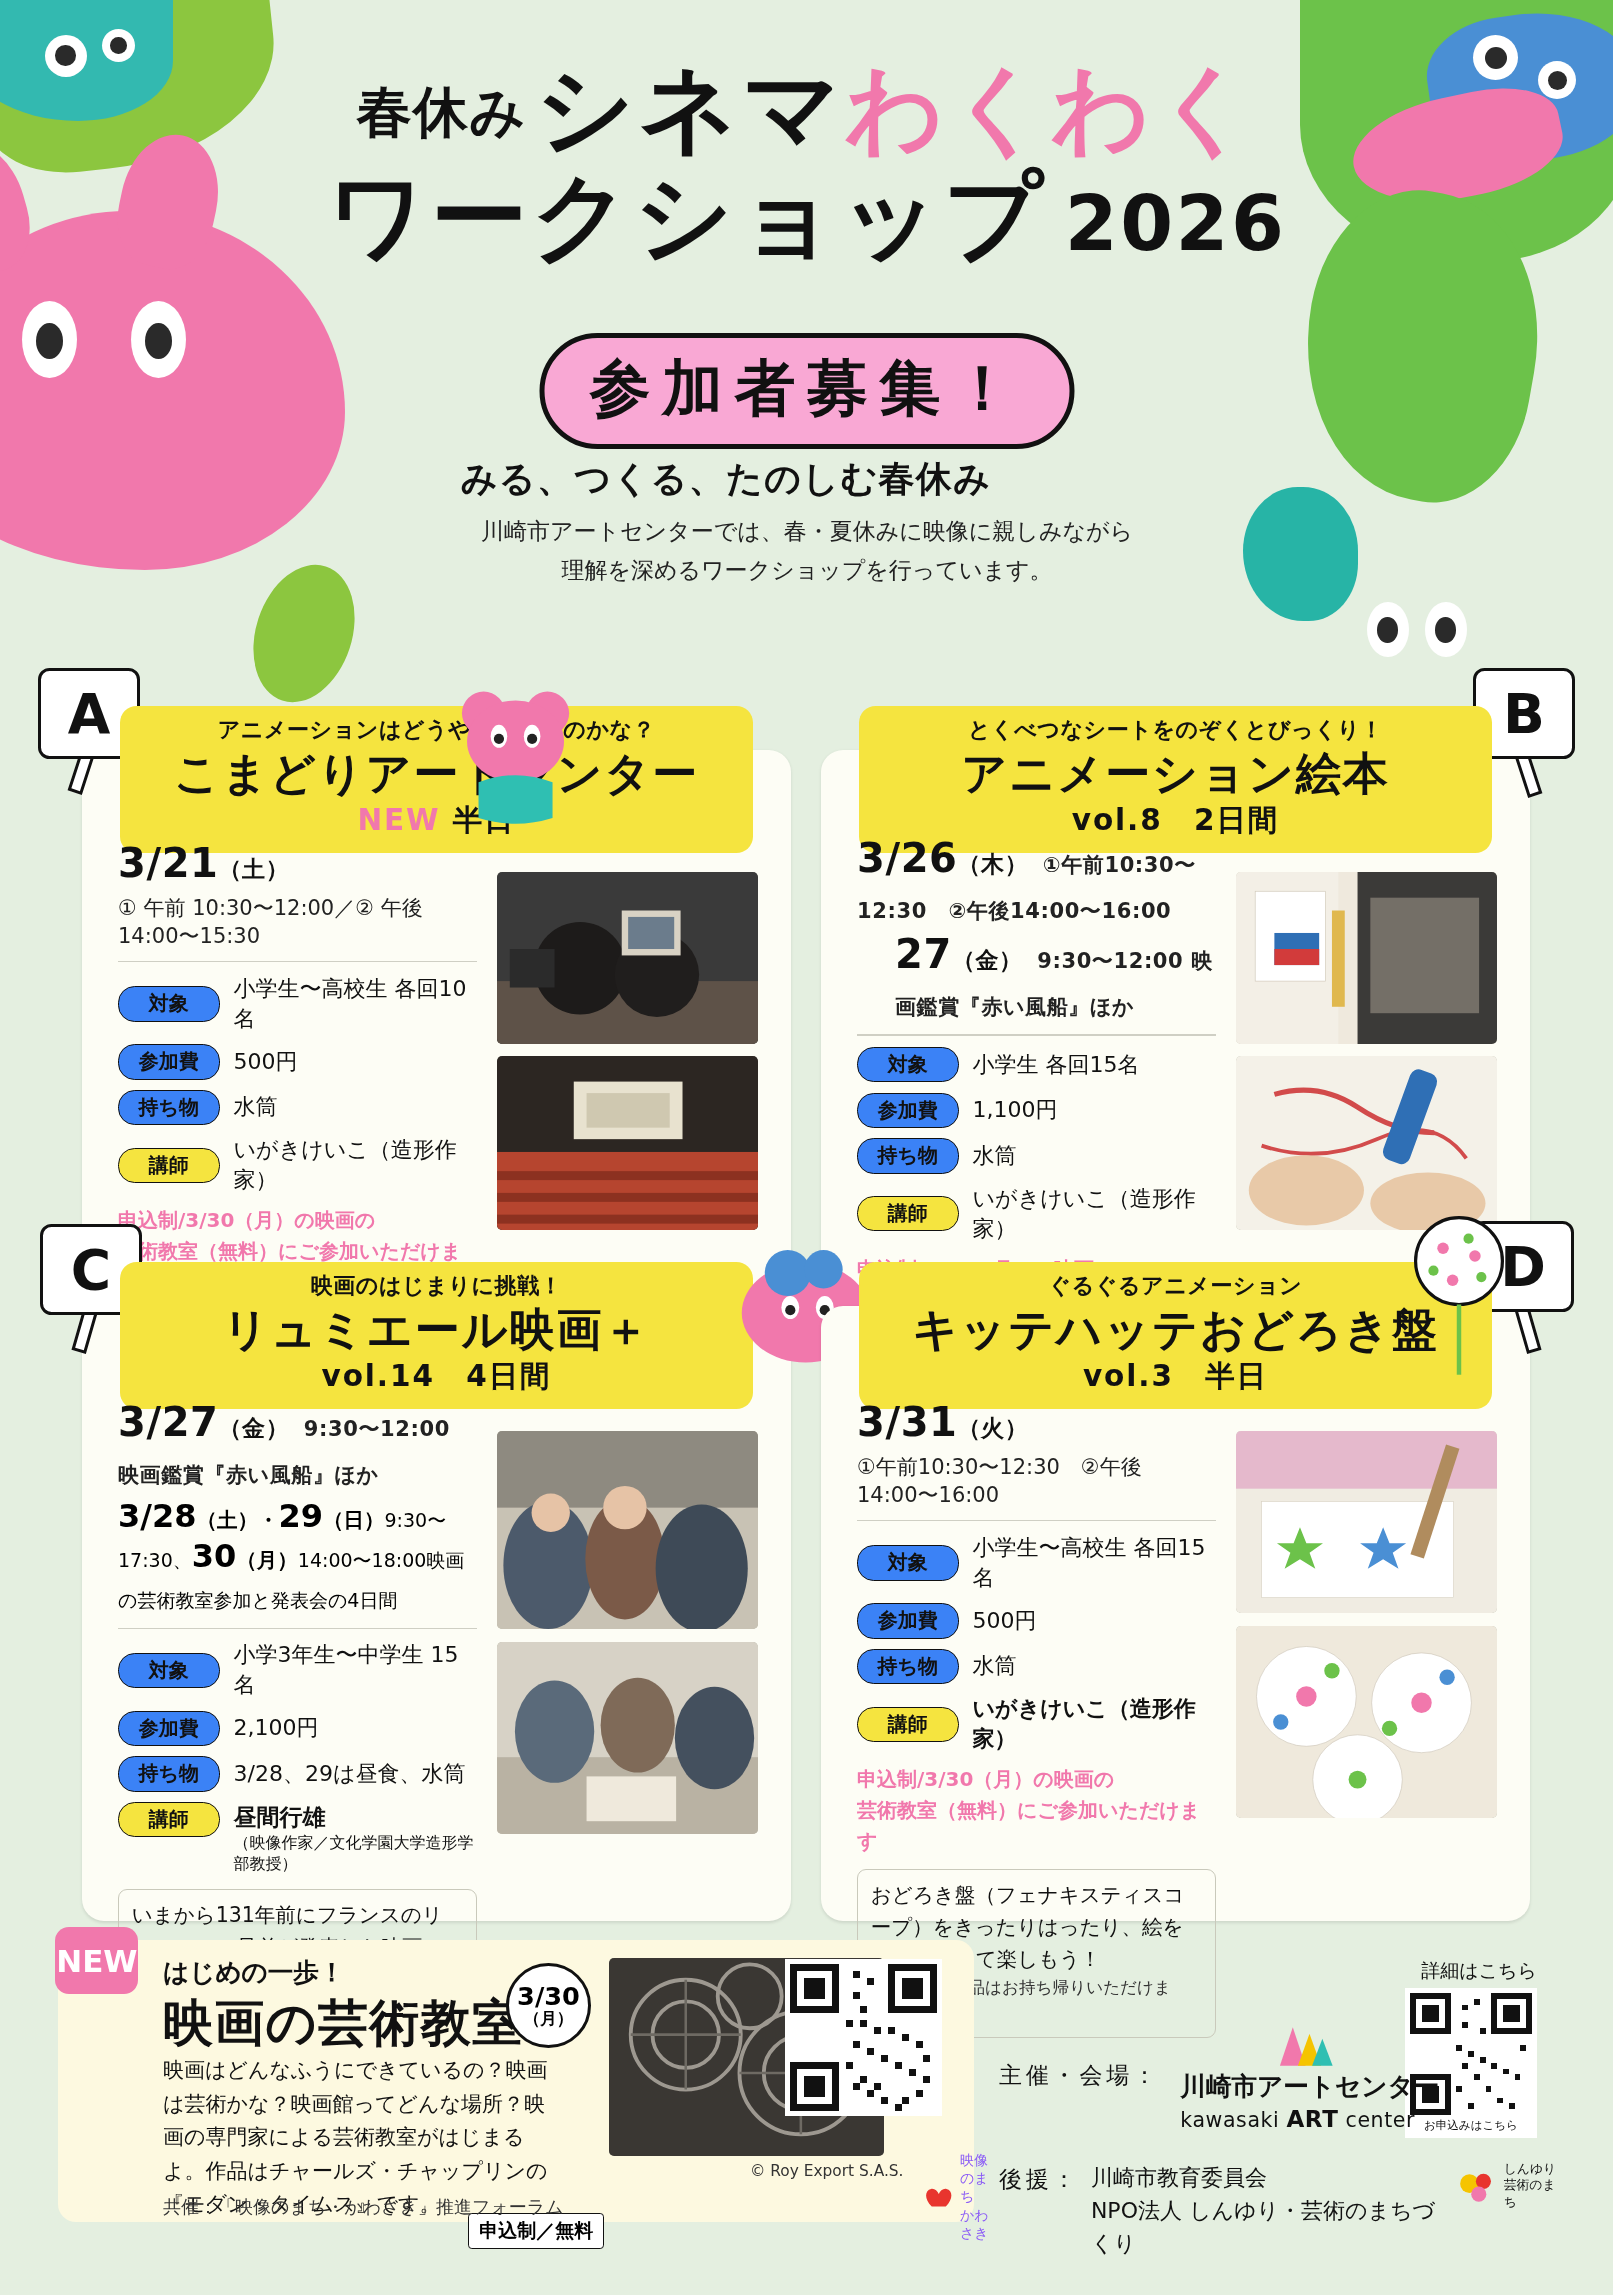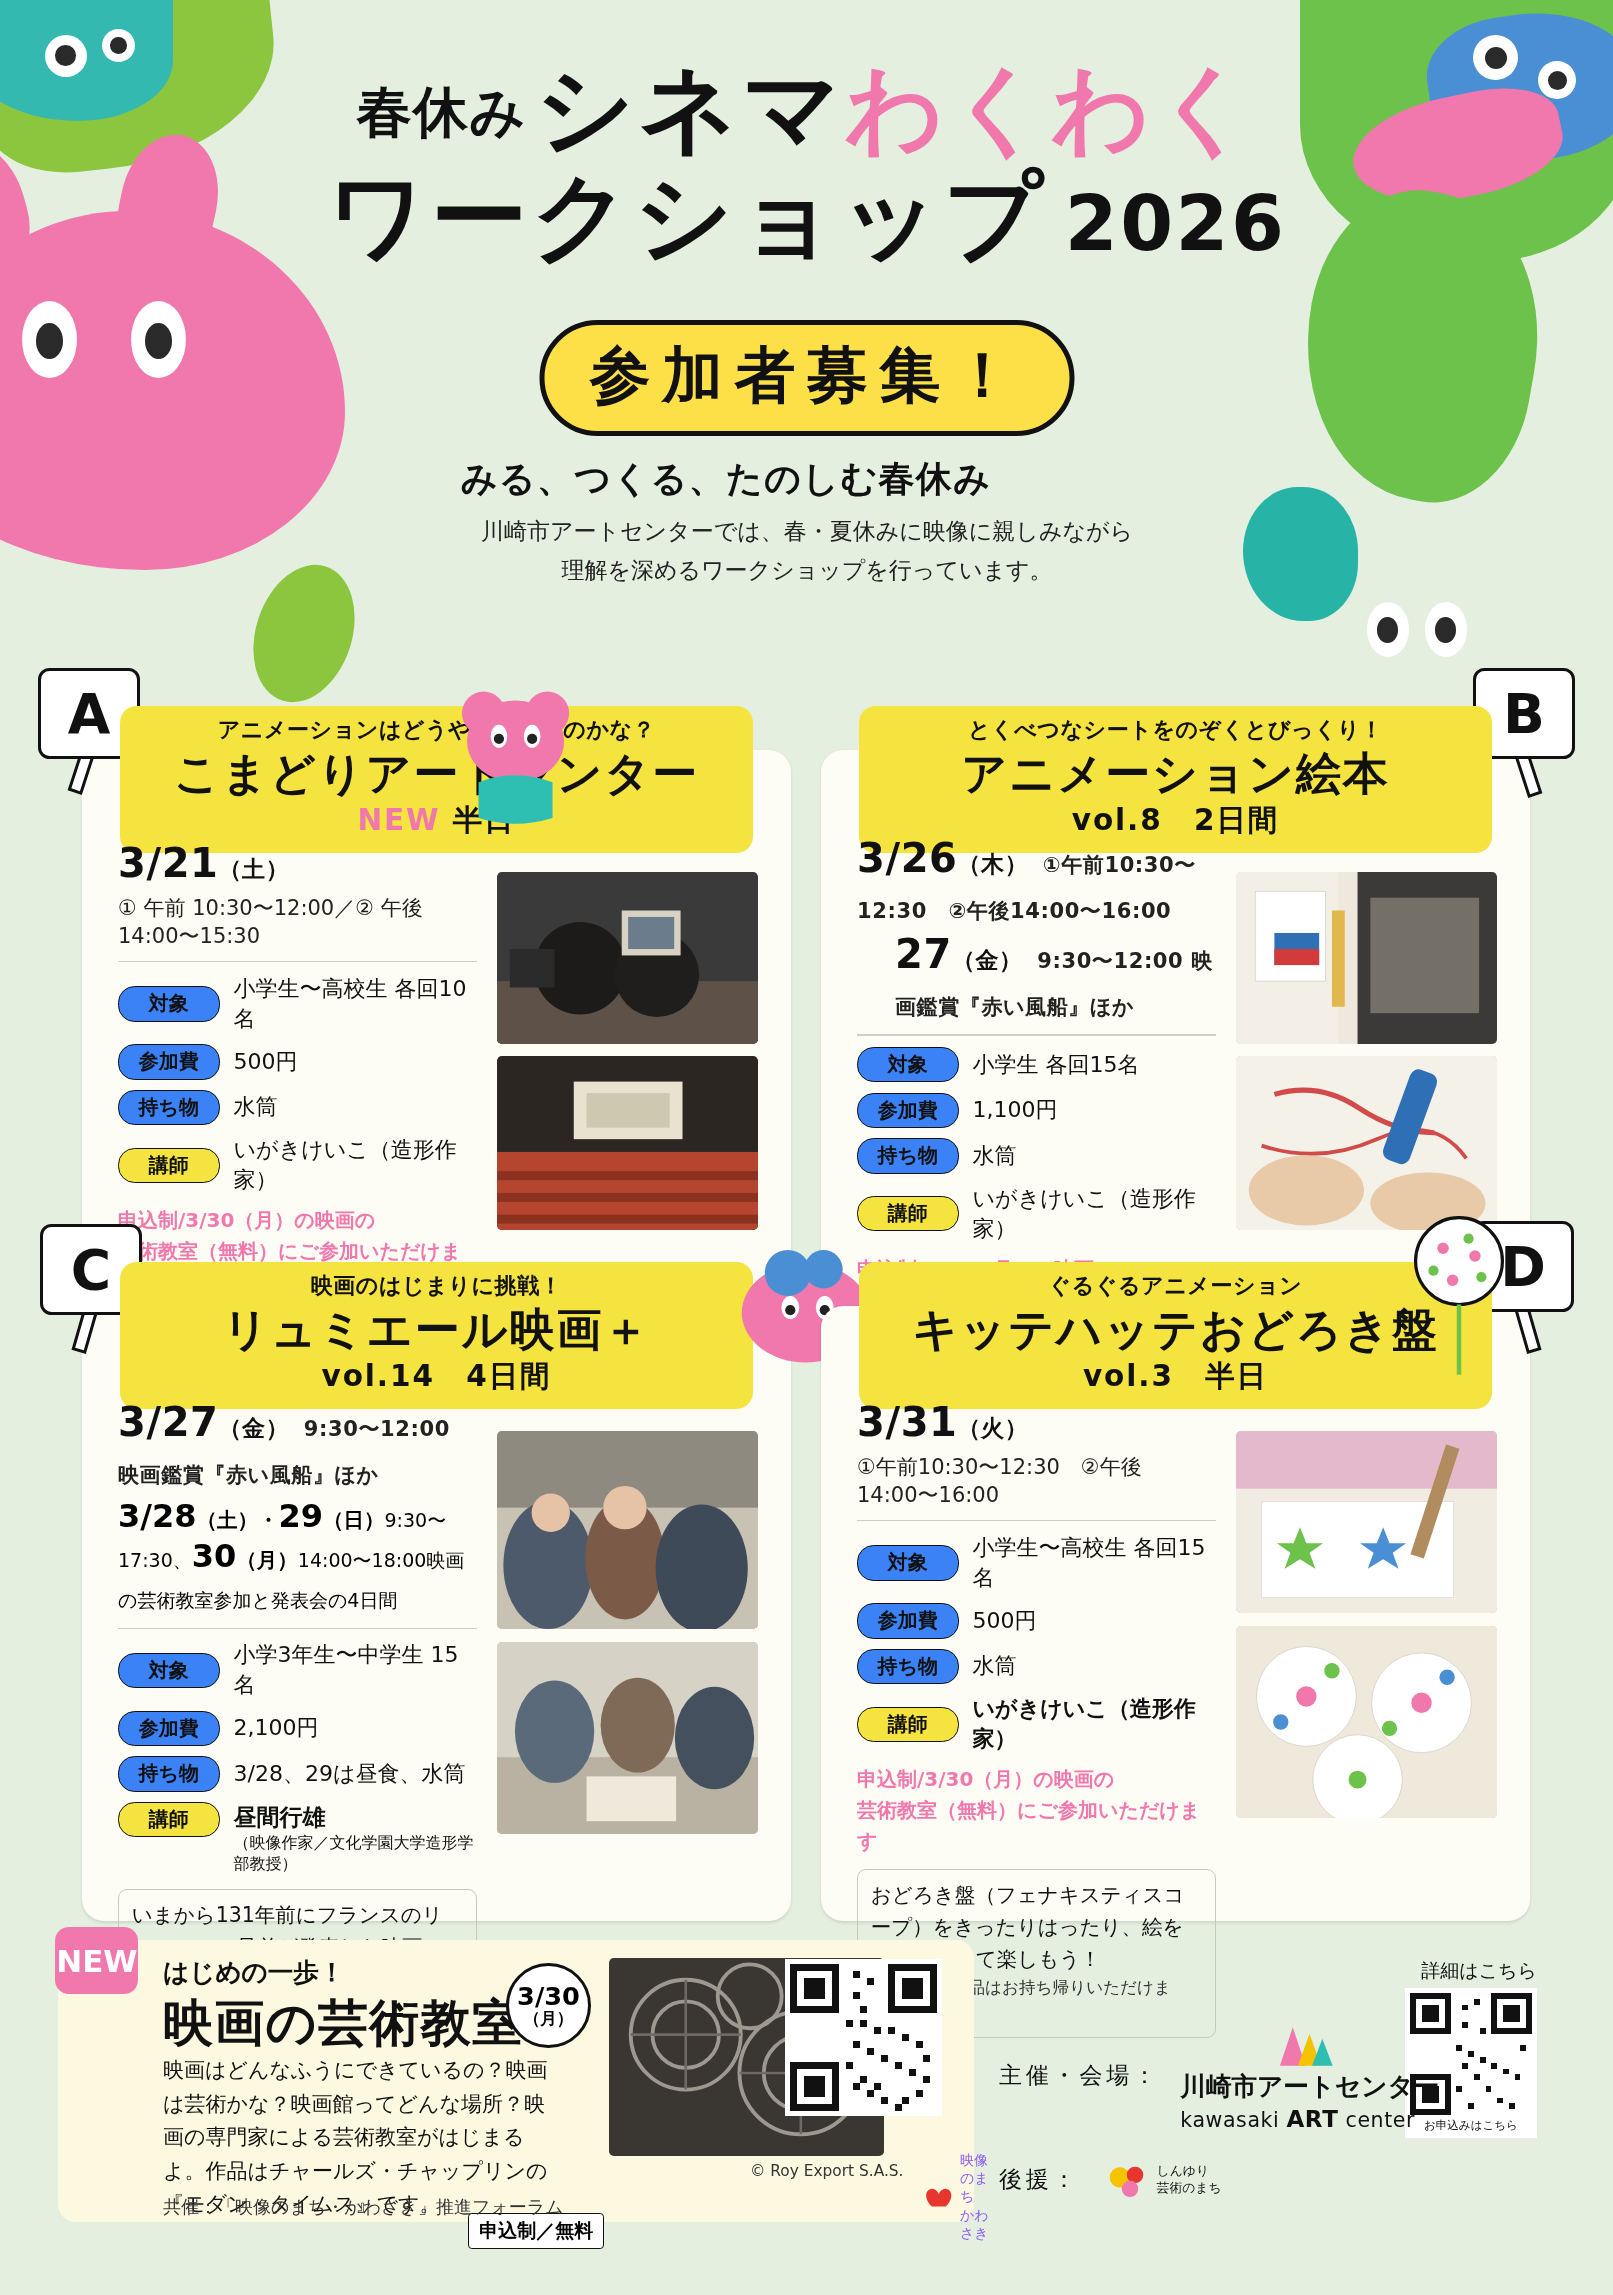--- a/index.html
+++ b/index.html
@@ -68,22 +68,22 @@
     font-size:97px;font-weight:bold;color:#111;letter-spacing:3.8px;line-height:1.1;white-space:nowrap;
     margin-top:3.8px;
   }
   .tline2 .year{
     font-size:76px;color:#111;letter-spacing:2.6px;
     -webkit-text-stroke:0px;margin-left:18px;
     font-family:"DejaVu Sans",sans-serif;
   }
 
   .sanka{
-    position:absolute;left:50%;transform:translateX(-50%);top:320px;
-    background:#fde047;border:5.1px solid #111;border-radius:58px;
+    position:absolute;left:50%;transform:translateX(-50%);top:333px;
+    background:#f9a8d4;border:5.1px solid #111;border-radius:58px;
     padding:10.2px 45px 14px;font-size:61px;font-weight:bold;letter-spacing:11.5px;color:#111;
     white-space:nowrap;
   }
   .sub1{
     position:absolute;left:0;top:455px;width:1452px;text-align:center;
     font-size:36px;font-weight:bold;color:#111;letter-spacing:1.3px;
   }
   .sub2{
     position:absolute;left:0;top:512px;width:1614px;text-align:center;
     font-size:23px;color:#222;line-height:1.7;
@@ -716,20 +716,24 @@
         </svg>
         <span class="kac-name" style="margin-left:9px;">
           <span style="display:block;">川崎市アートセンター</span>
           <span class="en"><span>kawasaki </span><b>ART</b><span> center</span></span>
         </span>
       </span>
     </div>
 
     <div class="line" style="align-items:flex-start;margin-top:25.6px;">
       <span class="lbl" style="margin-top:3.8px;">後援：</span>
+      <span class="support">
+        <span style="display:block;">川崎市教育委員会</span>
+        <span style="display:block;">NPO法人 しんゆり・芸術のまちづくり</span>
+      </span>
       <span style="display:flex;align-items:center;margin-left:16.6px;">
         <svg width="44" height="38" viewBox="0 0 68 60">
           <circle cx="18" cy="26" r="16" fill="#f5c400"></circle>
           <circle cx="42" cy="22" r="13" fill="#e8352e"></circle>
           <circle cx="34" cy="44" r="13" fill="#f178ac"></circle>
         </svg>
         <span style="font-size:12.8px;line-height:1.3;margin-left:5.1px;">
           <span style="display:block;">しんゆり</span>
           <span style="display:block;">芸術のまち</span>
         </span>

